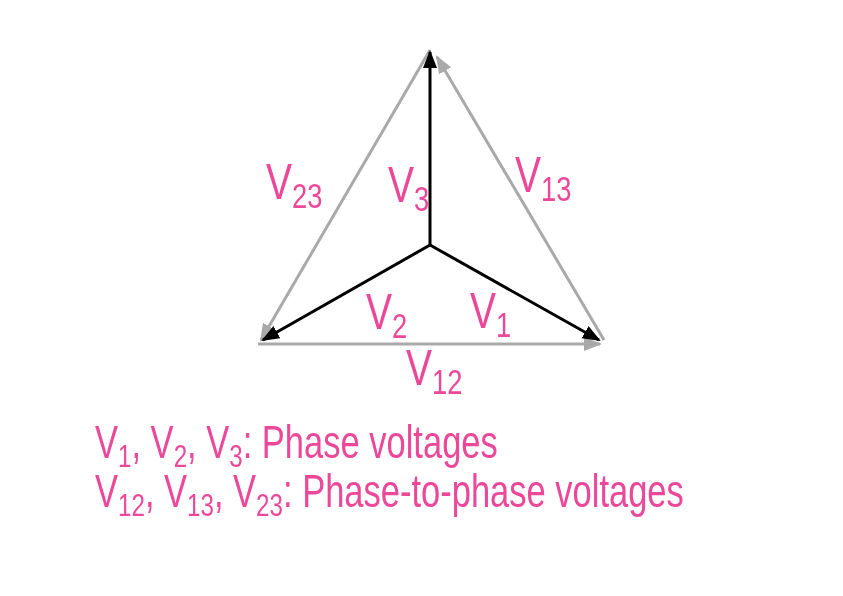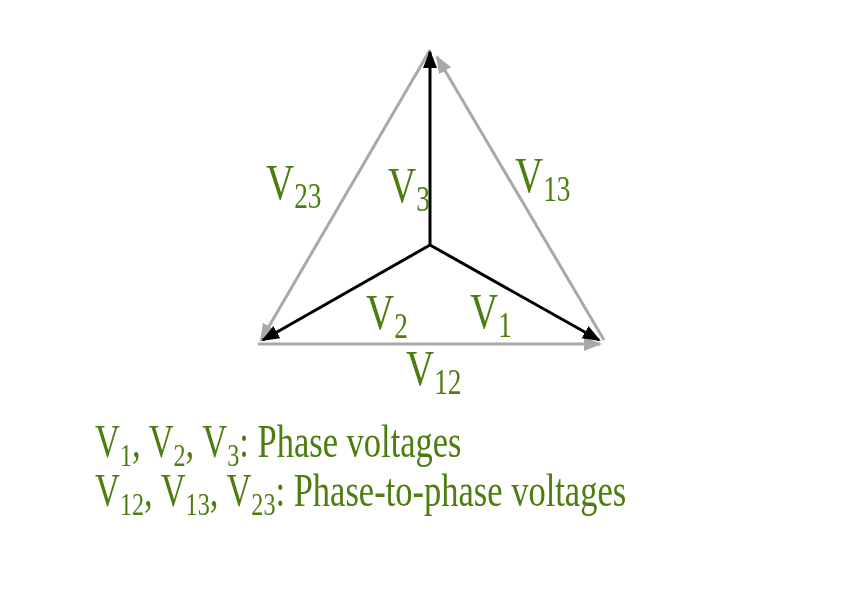--- a/index.html
+++ b/index.html
@@ -6,22 +6,22 @@
     margin: 0;
     padding: 0;
     background: #ffffff;
   }
   .canvas {
     position: relative;
     width: 843px;
     height: 556px;
     background: #ffffff;
     overflow: hidden;
-    font-family: Liberation Serif, serif;
-    color: #4d7c0f;
+    font-family: Liberation Sans, sans-serif;
+    color: #ec4899;
   }
   .diagram-svg {
     position: absolute;
     left: 0;
     top: 0;
   }
   .vec-label {
     position: absolute;
     font-size: 50px;
     line-height: 1;

